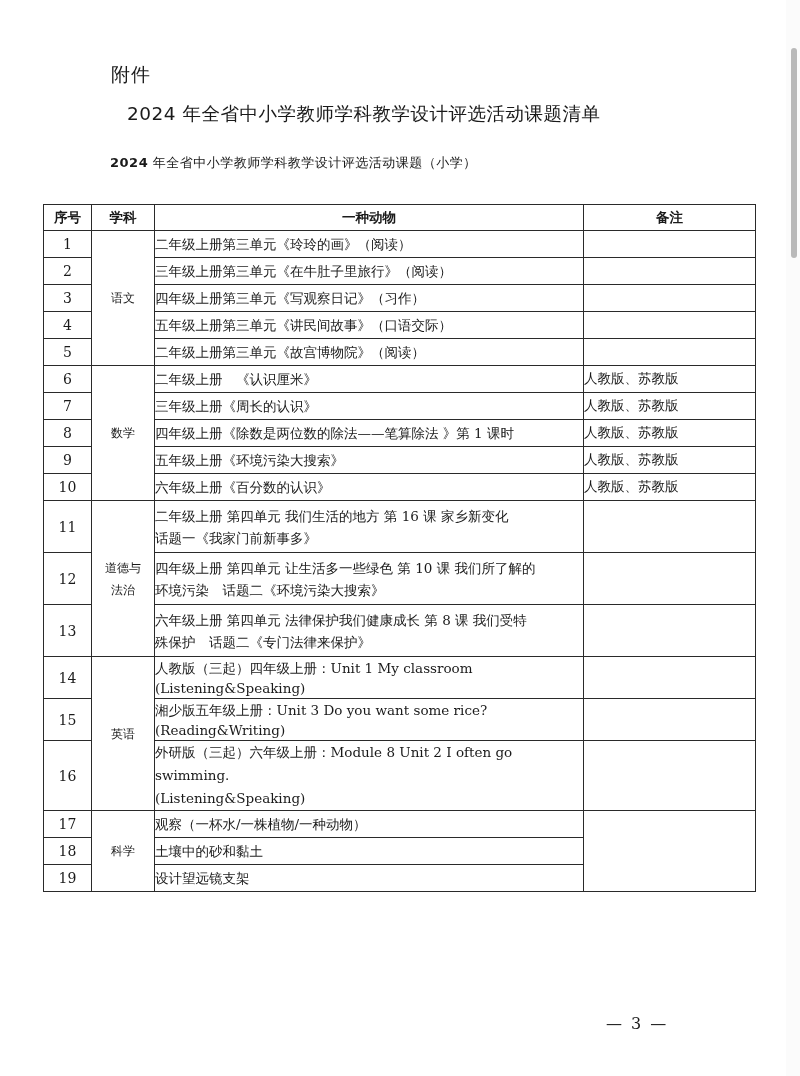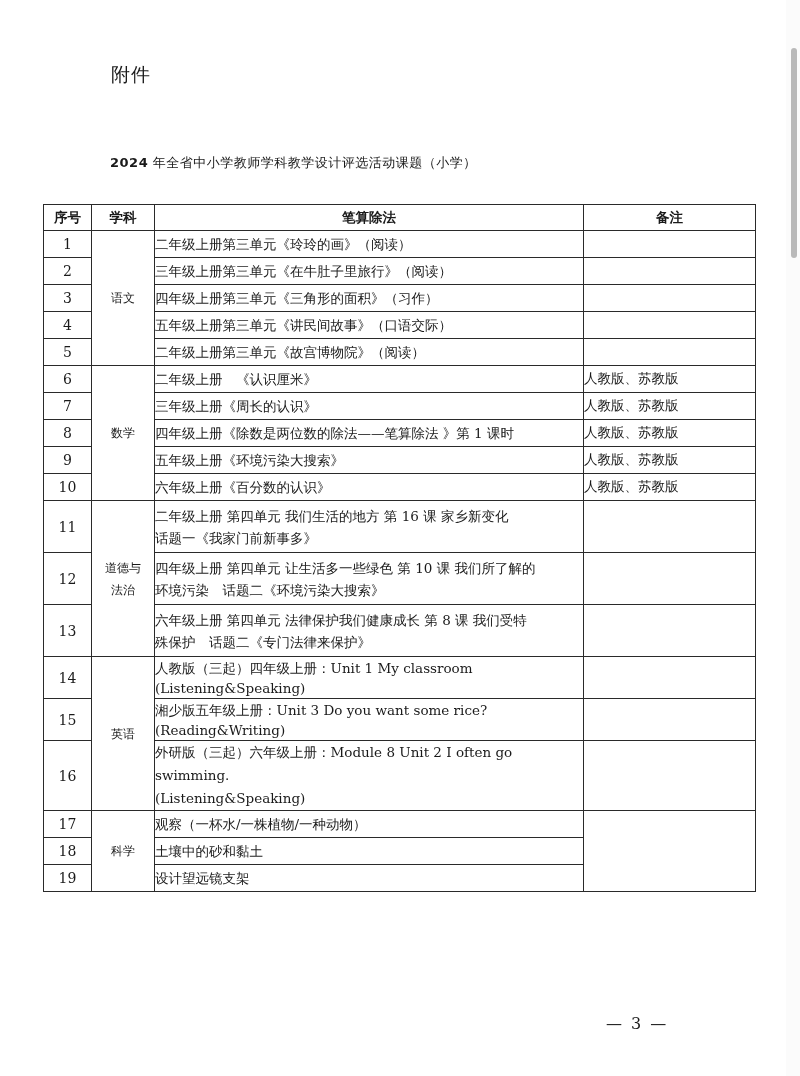--- a/index.html
+++ b/index.html
@@ -114,56 +114,57 @@
     background: #b9b9b9;
   }
 </style>
 </head>
 <body>
 
 <div class="page">
 
   <div class="attachment-label">附件</div>
 
+  <div class="doc-title">2024 年全省中小学教师学科教学设计评选活动课题清单</div>
 
   <div class="section-title">
     <span class="year">2024</span><span> 年全省中小学教师学科教学设计评选活动课题（小学）</span>
   </div>
 
   <table class="topics">
     <colgroup>
       <col class="c-no">
         <col class="c-subj">
         <col class="c-title">
         <col class="c-note">
     </colgroup>
     <thead>
       <tr>
         <th>序号</th>
         <th>学科</th>
-        <th>笔算除法</th>
+        <th>一种动物</th>
         <th>备注</th>
       </tr>
     </thead>
     <tbody>
 
       <tr class="r1">
         <td class="no">1</td>
         <td class="subj" rowspan="5">语文</td>
         <td class="title">二年级上册第三单元《玲玲的画》（阅读）</td>
         <td class="note"></td>
       </tr>
       <tr class="r1">
         <td class="no">2</td>
         <td class="title">三年级上册第三单元《在牛肚子里旅行》（阅读）</td>
         <td class="note"></td>
       </tr>
       <tr class="r1">
         <td class="no">3</td>
-        <td class="title">四年级上册第三单元《三角形的面积》（习作）</td>
+        <td class="title">四年级上册第三单元《写观察日记》（习作）</td>
         <td class="note"></td>
       </tr>
       <tr class="r1">
         <td class="no">4</td>
         <td class="title">五年级上册第三单元《讲民间故事》（口语交际）</td>
         <td class="note"></td>
       </tr>
       <tr class="r1">
         <td class="no">5</td>
         <td class="title">二年级上册第三单元《故宫博物院》（阅读）</td>

